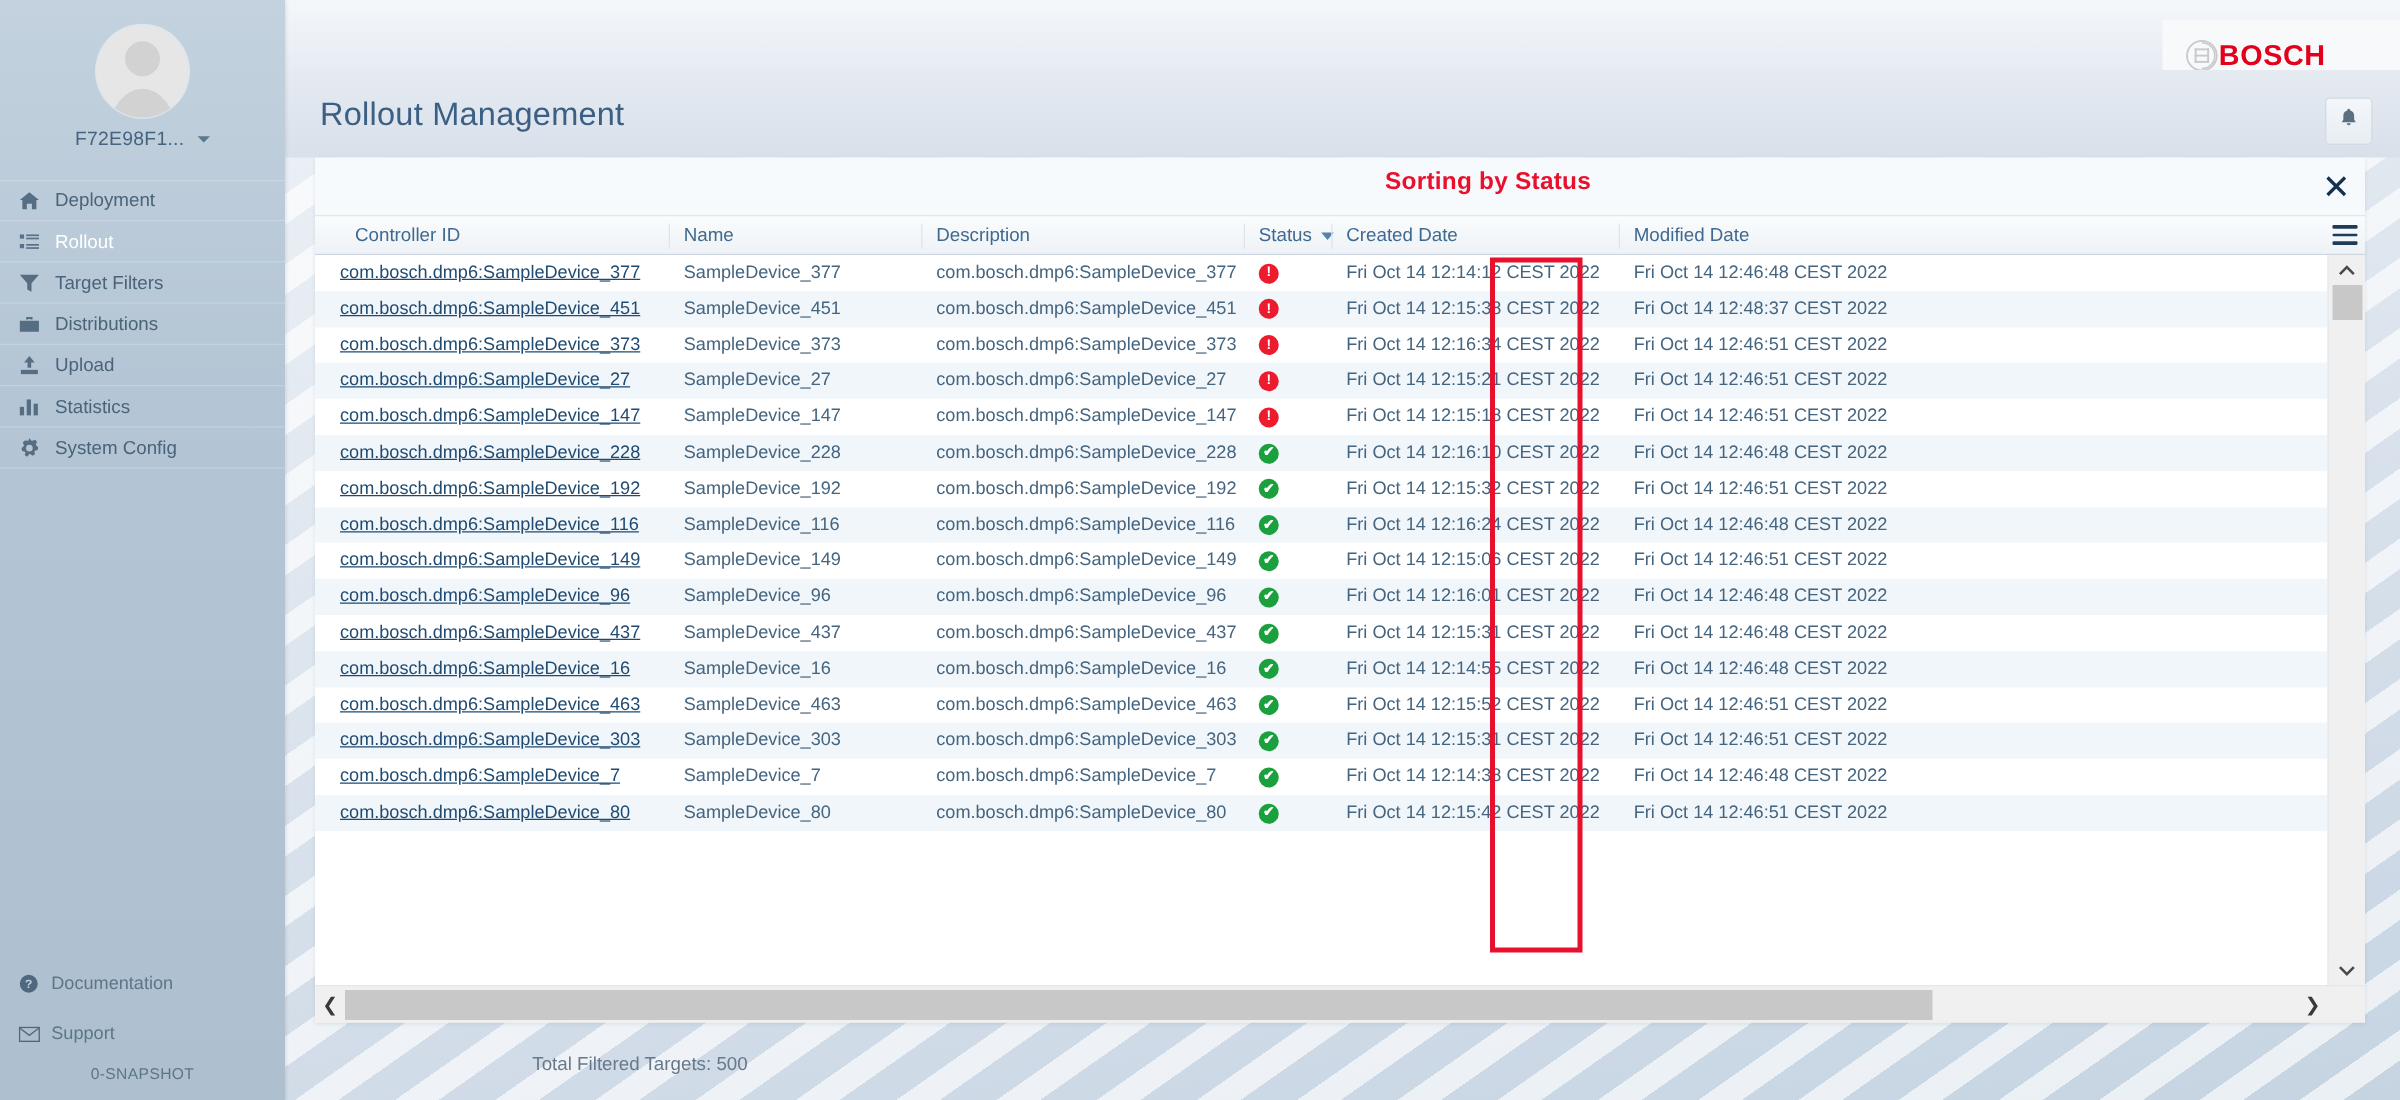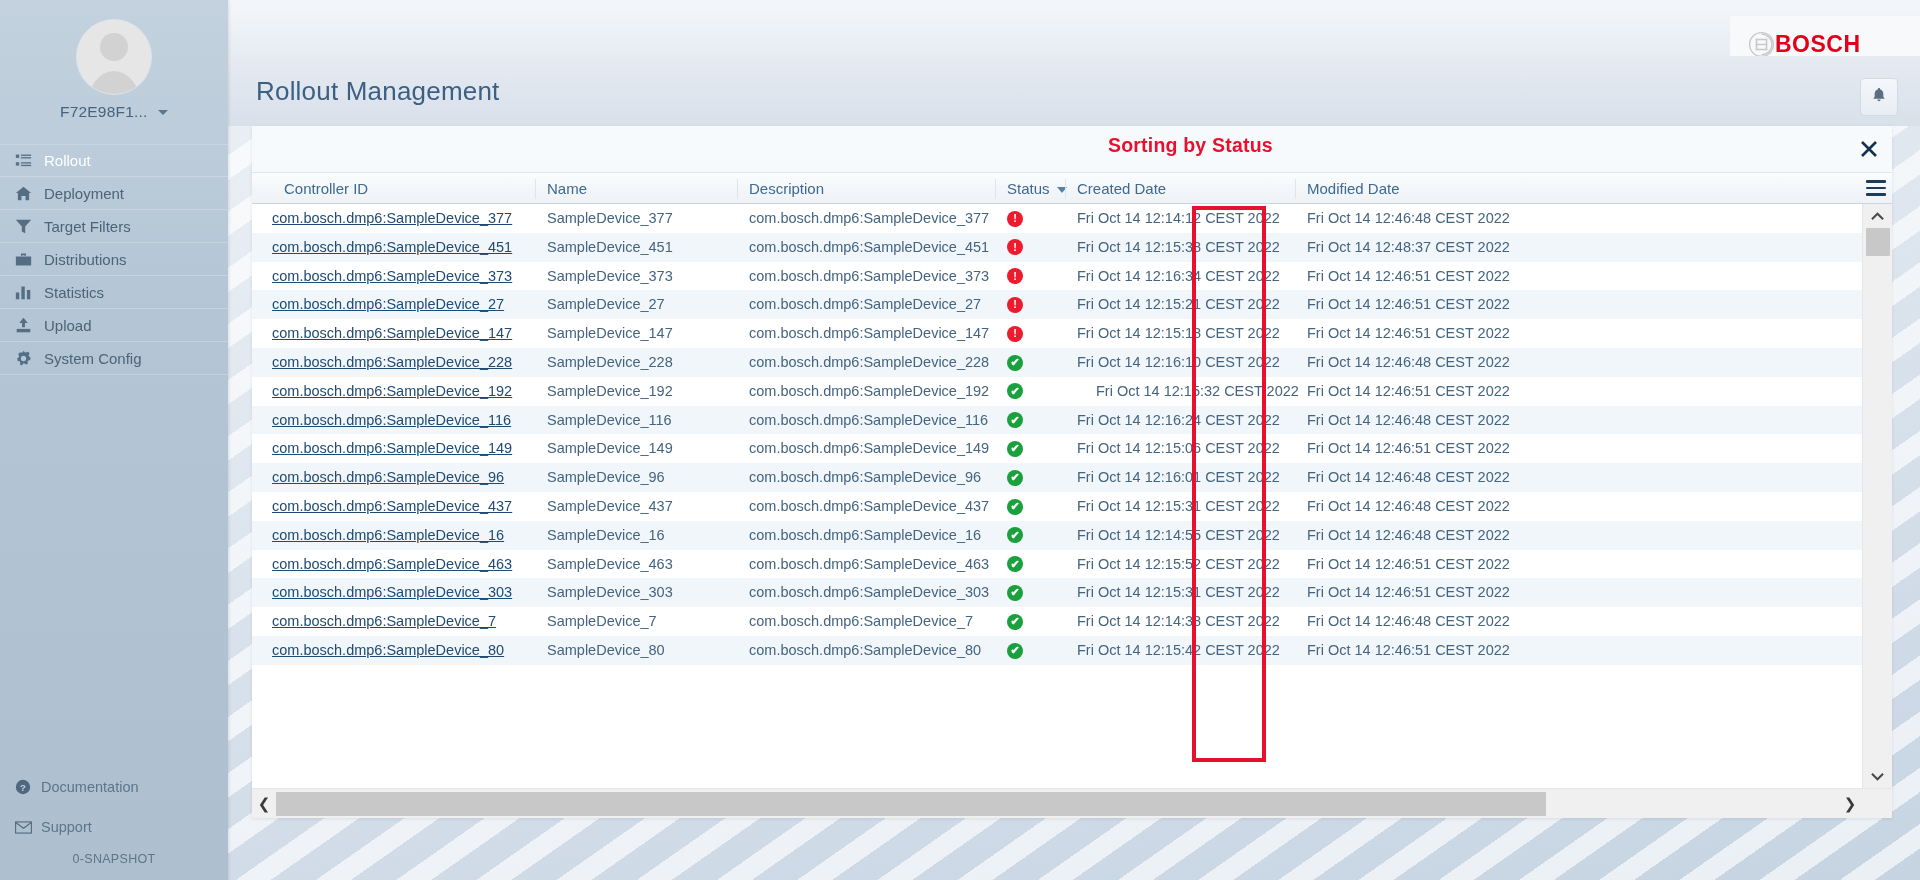--- a/index.html
+++ b/index.html
@@ -239,81 +239,81 @@
         <div class="head"></div>
           <div class="body"></div>
       </div>
       <div class="user-line">
         <span>F72E98F1...</span>
         <span class="caret"></span>
       </div>
     </div>
 
     <div class="nav">
+      <div class="nav-item">
+        <span class="nav-icn">
+          <svg width="17" height="17" viewBox="0 0 20 20">
+              <path fill="currentColor" d="M10 2 1 9.5h2.4V18h4.2v-5h4.8v5h4.2V9.5H19z"></path>
+            </svg>
+        </span>
+        <span class="nav-lbl">Deployment</span>
+      </div>
       <div class="nav-item active">
         <span class="nav-icn">
           <svg width="17" height="17" viewBox="0 0 20 20">
               <g fill="currentColor">
                 <rect x="1" y="3" width="4" height="4"></rect>
                 <rect x="1" y="12" width="4" height="4"></rect>
                 <rect x="7" y="3" width="12" height="1.6"></rect>
                 <rect x="7" y="6" width="12" height="1.6"></rect>
                 <rect x="7" y="12" width="12" height="1.6"></rect>
                 <rect x="7" y="15" width="12" height="1.6"></rect>
               </g>
             </svg>
         </span>
         <span class="nav-lbl">Rollout</span>
       </div>
       <div class="nav-item">
         <span class="nav-icn">
           <svg width="17" height="17" viewBox="0 0 20 20">
-              <path fill="currentColor" d="M10 2 1 9.5h2.4V18h4.2v-5h4.8v5h4.2V9.5H19z"></path>
-            </svg>
-        </span>
-        <span class="nav-lbl">Deployment</span>
+              <path fill="currentColor" d="M1 2h18l-7 8v8l-4-2v-6z"></path>
+            </svg>
+        </span>
+        <span class="nav-lbl">Target Filters</span>
       </div>
       <div class="nav-item">
         <span class="nav-icn">
           <svg width="17" height="17" viewBox="0 0 20 20">
-              <path fill="currentColor" d="M1 2h18l-7 8v8l-4-2v-6z"></path>
-            </svg>
-        </span>
-        <span class="nav-lbl">Target Filters</span>
+              <path fill="currentColor" d="M7 3h6v2.5h-2V5H9v.5H7zM1 6.5h18V17H1z"></path>
+            </svg>
+        </span>
+        <span class="nav-lbl">Distributions</span>
       </div>
       <div class="nav-item">
         <span class="nav-icn">
           <svg width="17" height="17" viewBox="0 0 20 20">
-              <path fill="currentColor" d="M7 3h6v2.5h-2V5H9v.5H7zM1 6.5h18V17H1z"></path>
-            </svg>
-        </span>
-        <span class="nav-lbl">Distributions</span>
+              <g fill="currentColor">
+                <path d="M10 1 5 7h3.3v5h3.4V7H15z"></path>
+                <rect x="2" y="14" width="16" height="4"></rect>
+              </g>
+            </svg>
+        </span>
+        <span class="nav-lbl">Upload</span>
       </div>
       <div class="nav-item">
         <span class="nav-icn">
           <svg width="17" height="17" viewBox="0 0 20 20">
               <g fill="currentColor">
                 <rect x="1" y="10" width="4" height="8"></rect>
                 <rect x="7.5" y="3" width="4" height="15"></rect>
                 <rect x="14" y="7" width="4" height="11"></rect>
               </g>
             </svg>
         </span>
         <span class="nav-lbl">Statistics</span>
-      </div>
-      <div class="nav-item">
-        <span class="nav-icn">
-          <svg width="17" height="17" viewBox="0 0 20 20">
-              <g fill="currentColor">
-                <path d="M10 1 5 7h3.3v5h3.4V7H15z"></path>
-                <rect x="2" y="14" width="16" height="4"></rect>
-              </g>
-            </svg>
-        </span>
-        <span class="nav-lbl">Upload</span>
       </div>
       <div class="nav-item">
         <span class="nav-icn">
           <svg width="17" height="17" viewBox="0 0 20 20">
               <path fill="currentColor" d="M10 0.8 12 3h.9l2.4-1 1.9 1.9-1 2.4v.9l2.2 2-.6 2.6-2.6.7-.5.7.6 2.6-2.3 1.4-2.2-1.6h-.8L8 18.2 5.7 16.8l.6-2.6-.5-.7-2.6-.7L2.6 10l2.2-2v-.9l-1-2.4L5.7 2.8 8.1 3H9z"></path>
               <circle cx="10" cy="10" r="3.1" fill="#b4c5d5"></circle>
             </svg>
         </span>
         <span class="nav-lbl">System Config</span>
       </div>
@@ -447,21 +447,21 @@
             <div class="cell" style="left: 497px; width: 250px;">com.bosch.dmp6:SampleDevice_228</div>
             <span class="status-ico st-ok" style="left: 755px;">✔</span>
             <div class="cell" style="left: 825px; width: 225px;">Fri Oct 14 12:16:10 CEST 2022</div>
             <div class="cell" style="left: 1055px; width: 240px;">Fri Oct 14 12:46:48 CEST 2022</div>
           </div>
           <div class="row">
             <div class="cell link" style="left: 20px; width: 265px;">com.bosch.dmp6:SampleDevice_192</div>
             <div class="cell" style="left: 295px; width: 195px;">SampleDevice_192</div>
             <div class="cell" style="left: 497px; width: 250px;">com.bosch.dmp6:SampleDevice_192</div>
             <span class="status-ico st-ok" style="left: 755px;">✔</span>
-            <div class="cell" style="left: 844px; width: 225px;">Fri Oct 14 12:15:32 CEST 2022</div>
+            <div class="cell" style="left: 825px; width: 225px;">Fri Oct 14 12:15:32 CEST 2022</div>
             <div class="cell" style="left: 1055px; width: 240px;">Fri Oct 14 12:46:51 CEST 2022</div>
           </div>
           <div class="row alt">
             <div class="cell link" style="left: 20px; width: 265px;">com.bosch.dmp6:SampleDevice_116</div>
             <div class="cell" style="left: 295px; width: 195px;">SampleDevice_116</div>
             <div class="cell" style="left: 497px; width: 250px;">com.bosch.dmp6:SampleDevice_116</div>
             <span class="status-ico st-ok" style="left: 755px;">✔</span>
             <div class="cell" style="left: 825px; width: 225px;">Fri Oct 14 12:16:24 CEST 2022</div>
             <div class="cell" style="left: 1055px; width: 240px;">Fri Oct 14 12:46:48 CEST 2022</div>
           </div>
@@ -548,13 +548,14 @@
       <div class="hscroll">
         <div class="arr l">❮</div>
         <div class="hthumb"></div>
         <div class="arr r">❯</div>
       </div>
 
       <div class="redbox"></div>
     </div>
   </div>
 
+  <div class="footer-total">Total Filtered Targets: 500</div>
 </div>
 
 </body></html>

